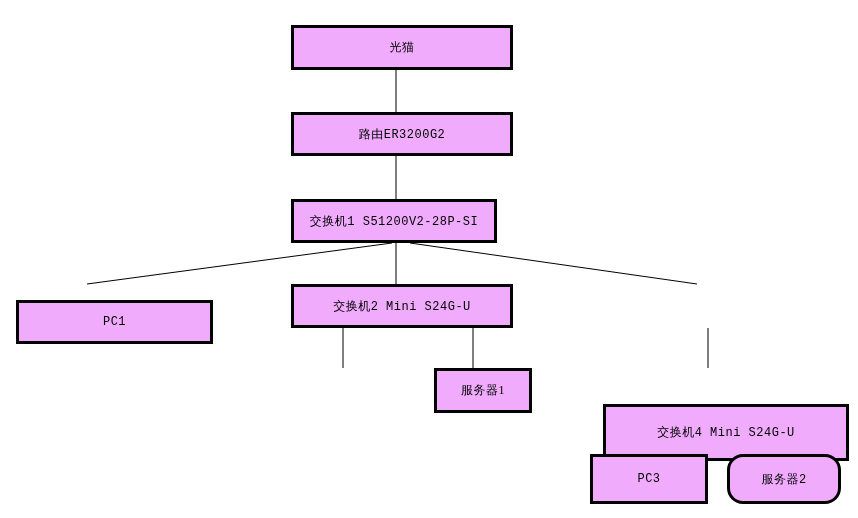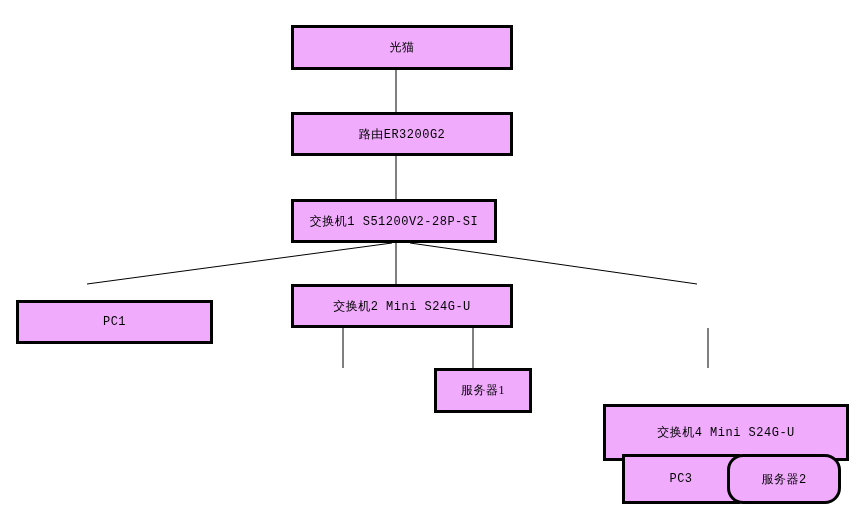--- a/index.html
+++ b/index.html
@@ -63,17 +63,17 @@
   <div class="node" style="left:16px;  top:300px; width:197px; height:44px;text-align:right;">PC1</div>
 
   <div class="node" style="left:291px; top:284px; width:222px; height:44px;">交换机2 Mini S24G-U</div>
 
 
 
   <div class="node" style="left:434px; top:368px; width:98px;  height:45px;font-family:Liberation Serif, serif;">服务器1</div>
 
   <div class="node" style="left:603px; top:368px; width:246px; height:57px;margin-top:36px;">交换机4 Mini S24G-U</div>
 
-  <div class="node" style="left:590px; top:454px; width:118px; height:50px;margin-left:32px;">PC3</div>
+  <div class="node" style="left:590px; top:454px; width:118px; height:50px;">PC3</div>
 
   <div class="node" style="left:727px; top:454px; width:114px; height:50px;border-radius:16px;">服务器2</div>
 
 </div>
 
 </body></html>

